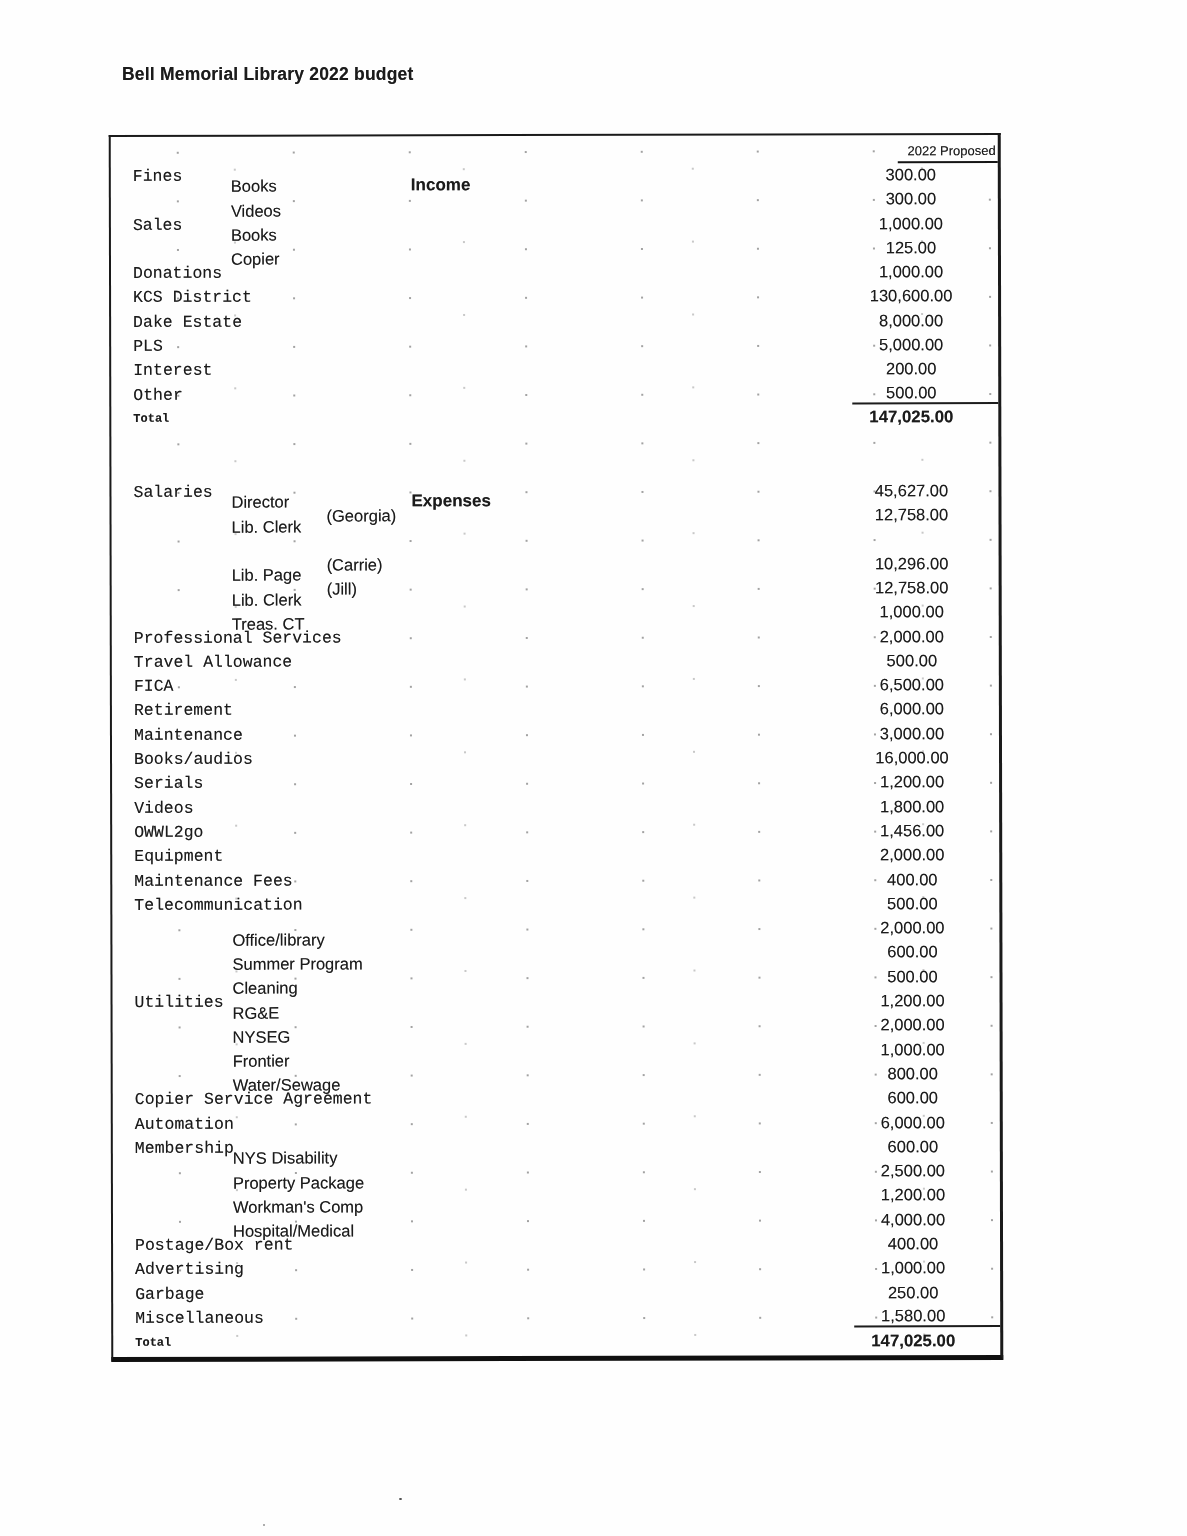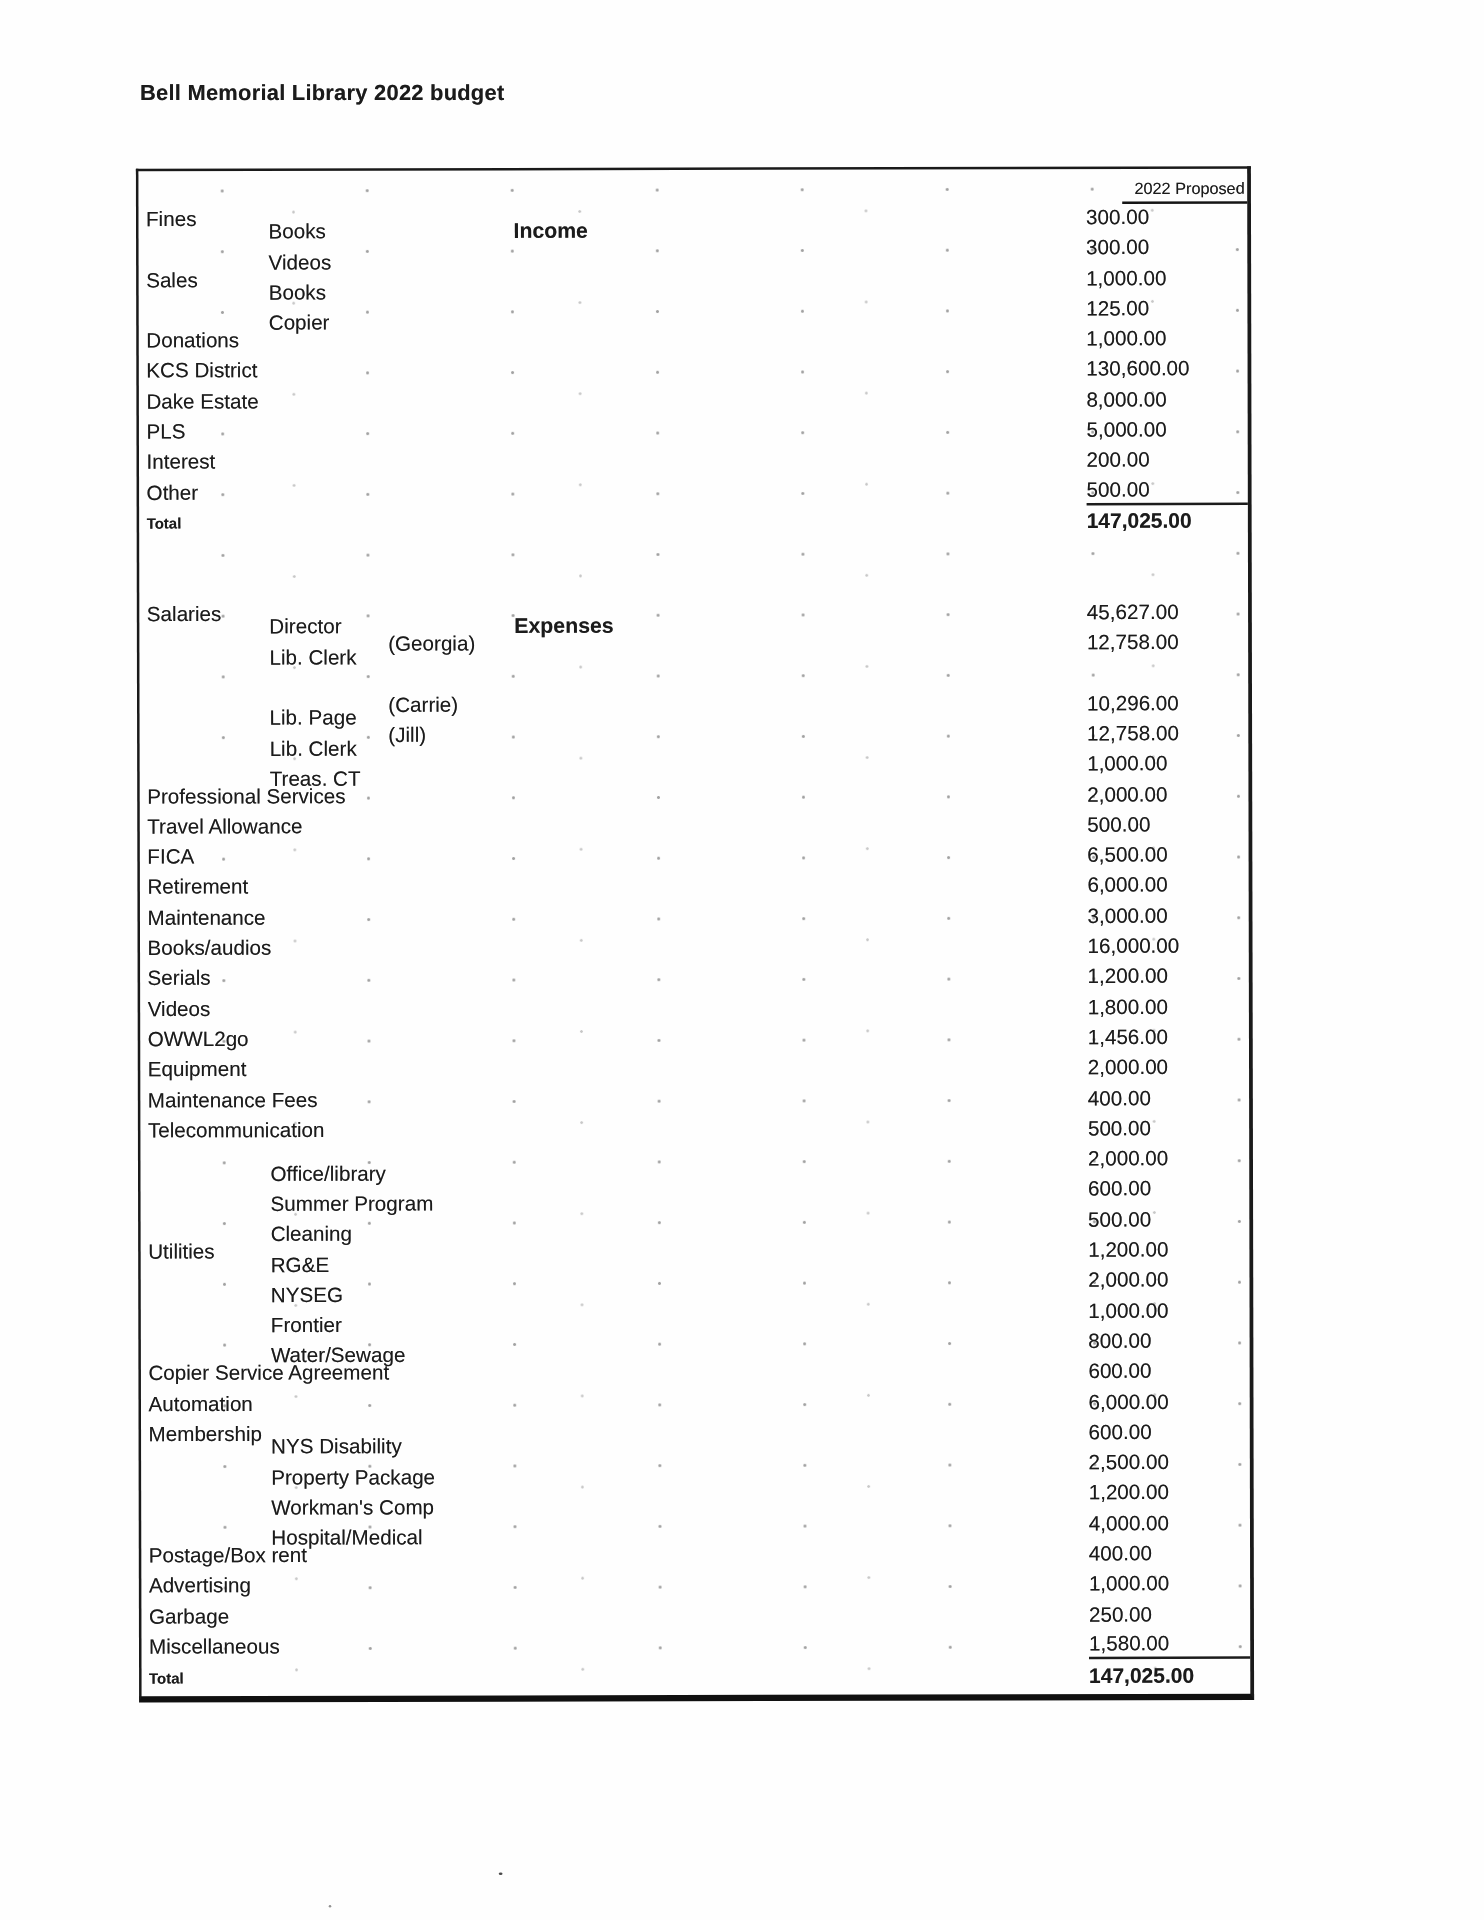--- a/index.html
+++ b/index.html
@@ -3,45 +3,45 @@
 <meta charset="utf-8">
 <style>
   html,body{margin:0;padding:0;}
   body{
     width:1187px;height:1536px;position:relative;overflow:hidden;
     background:#fefefe;
     font-family:"Liberation Sans", sans-serif;
     color:#1b1b1b;
   }
   .doc-title{
-    position:absolute;left:112px;top:64px;
+    position:absolute;left:122px;top:64px;
     font-size:17.5px;font-weight:bold;letter-spacing:.2px;
     text-shadow:0 0 .4px rgba(20,20,20,.55);
   }
   .budget-table{
     position:absolute;left:110px;top:134px;width:892px;
     border:2px solid #1a1a1a;border-right-width:3px;
     border-bottom:5px solid #101010;
     padding:3px 0 2px 0;
     transform:rotate(-0.12deg);
     box-sizing:border-box;
     
     background-image:
       radial-gradient(circle at 2px 2px, rgba(50,50,50,.45) .9px, transparent 1.4px),
       radial-gradient(circle at 2px 2px, rgba(60,60,60,.28) .8px, transparent 1.3px);
     background-size:116px 48.6px, 229px 72.9px;
     background-position:297px 14px, 351px 31px;
   }
   .row{height:24.3px;display:flex;align-items:center;position:relative;
        font-size:16.5px;text-shadow:0 0 .35px rgba(25,25,25,.5);}
-  .cell-cat{flex:none;width:98px;padding-left:6px;white-space:nowrap;}
+  .cell-cat{flex:none;width:98px;padding-left:22px;white-space:nowrap;font-family:Liberation Mono, monospace;}
   .cell-item{flex:none;width:95px;white-space:nowrap;margin-top:21px;}
   .cell-note{flex:none;white-space:nowrap;}
-  .cell-amount{flex:none;margin-left:auto;min-width:118px;text-align:left;
-               padding-right:11px;white-space:nowrap;}
+  .cell-amount{flex:none;margin-left:auto;min-width:118px;text-align:center;
+               padding-right:28px;white-space:nowrap;}
   .underline-amount .cell-amount{border-bottom:2px solid #1c1c1c;}
   .section-label{position:absolute;left:300px;top:0;line-height:24.3px;
                  font-weight:bold;font-size:17px;margin-top:34px;}
   .col-head{margin-left:auto;font-size:13px;line-height:20px;
             border-bottom:2px solid #151515;padding:2px 2px 0 10px;
             align-self:flex-start;margin-top:1px;white-space:nowrap;}
   .total-row .cell-cat{font-weight:bold;font-size:12px;}
   .total-row .cell-amount{font-weight:bold;font-size:16.8px;}
   .speck{position:absolute;background:#4a4a4a;border-radius:50%;}
 </style>

